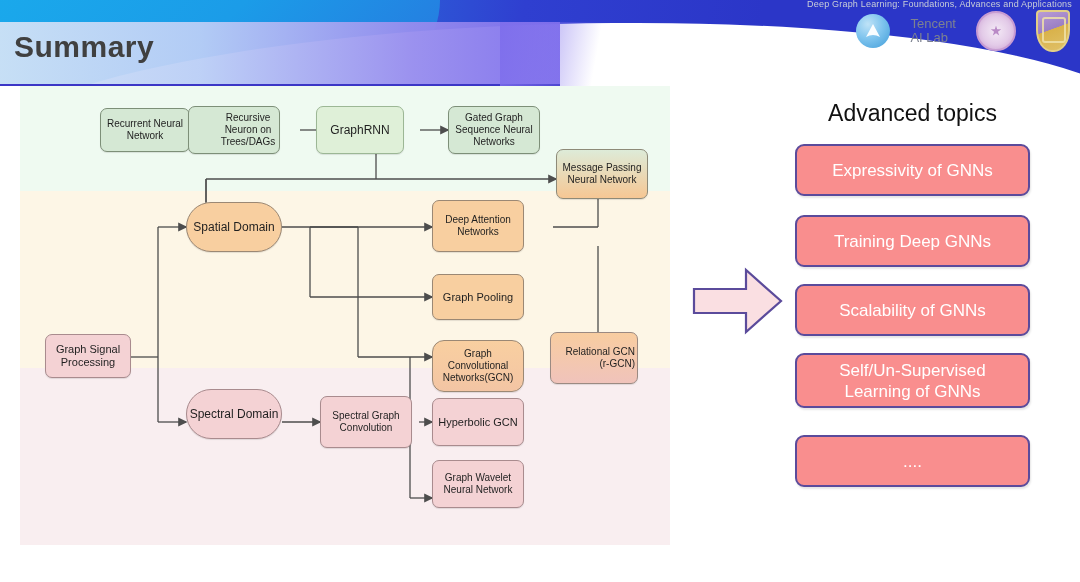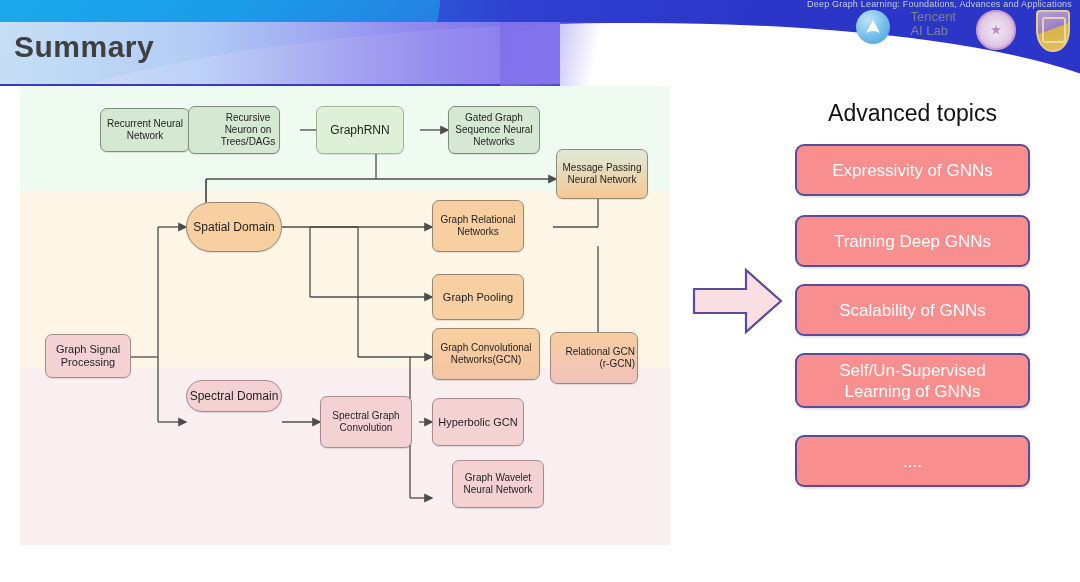--- a/index.html
+++ b/index.html
@@ -38,21 +38,21 @@
   #slide-title{
     position:absolute;left:14px;top:30px;width:420px;
     font-size:30px;font-weight:bold;letter-spacing:.5px;color:#404040;
   }
 
   
   #course-line{
     position:absolute;right:8px;top:-1px;
     font-size:9px;color:#c8cdd8;letter-spacing:.2px;white-space:nowrap;
   }
-  #logo-row{position:absolute;right:10px;top:10px;display:flex;gap:20px;}
+  #logo-row{position:absolute;right:10px;top:10px;display:flex;align-items:center;gap:20px;}
   .tencent-mark{
     width:34px;height:34px;border-radius:50%;
     background:radial-gradient(circle at 35% 30%,#bfe3f7 0%,#7fc4ee 45%,#3f9cd8 100%);
     display:flex;align-items:center;justify-content:center;
   }
   .tencent-mark svg{display:block;}
   .tencent-text{font-size:13px;line-height:14px;color:#7d8290;font-weight:400;}
   .seal{
     width:36px;height:36px;border-radius:50%;
     background:radial-gradient(circle at 50% 50%,#f4eaf6 0%,#e3cbe8 55%,#c89ad0 100%);
@@ -223,52 +223,52 @@
 
   <div class="node n-orange-grad" style="left:536px;top:63px;width:92px;height:50px;">
     <span>Message Passing Neural Network</span>
   </div>
 
   <div class="node n-orange n-pill fs12" style="left:166px;top:116px;width:96px;height:50px;">
     <span>Spatial Domain</span>
   </div>
 
   <div class="node n-orange" style="left:412px;top:114px;width:92px;height:52px;">
-    <span>Graph Relational Networks</span>
+    <span>Deep Attention Networks</span>
   </div>
 
   <div class="node n-orange fs11" style="left:412px;top:188px;width:92px;height:46px;">
     <span>Graph Pooling</span>
   </div>
 
   <div class="node n-pink fs11" style="left:25px;top:248px;width:86px;height:44px;">
     <span>Graph Signal Processing</span>
   </div>
 
-  <div class="node n-orange-grad2" style="left:412px;top:242px;width:108px;height:52px;">
+  <div class="node n-orange-grad2" style="left:412px;top:254px;width:92px;height:52px;border-radius:12px;">
     <span>Graph Convolutional Networks(GCN)</span>
   </div>
 
   <div class="node n-rel" style="left:530px;top:246px;width:88px;height:52px;">
     <span>Relational GCN (r-GCN)</span>
   </div>
 
-  <div class="node n-pink n-pill fs12" style="left:166px;top:294px;width:96px;height:32px;">
+  <div class="node n-pink n-pill fs12" style="left:166px;top:303px;width:96px;height:50px;">
     <span>Spectral Domain</span>
   </div>
 
   <div class="node n-pink" style="left:300px;top:310px;width:92px;height:52px;">
     <span>Spectral Graph Convolution</span>
   </div>
 
   <div class="node n-pink fs11" style="left:412px;top:312px;width:92px;height:48px;">
     <span>Hyperbolic GCN</span>
   </div>
 
-  <div class="node n-pink" style="left:432px;top:374px;width:92px;height:48px;">
+  <div class="node n-pink" style="left:412px;top:374px;width:92px;height:48px;">
     <span>Graph Wavelet Neural Network</span>
   </div>
 </div>
 
 <div id="big-arrow">
   <svg width="95" height="72" viewBox="0 0 95 72" aria-hidden="true">
     <path d="M4,24 L56,24 L56,5 L91,36 L56,67 L56,48 L4,48 Z" fill="#fadfe2" stroke="#5b4b9b" stroke-width="2.2" stroke-linejoin="miter"></path>
   </svg>
 </div>
 

